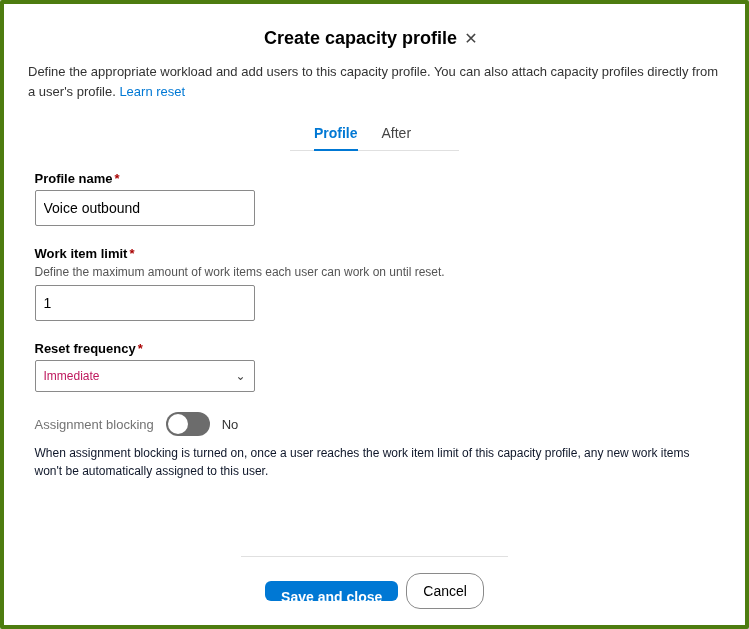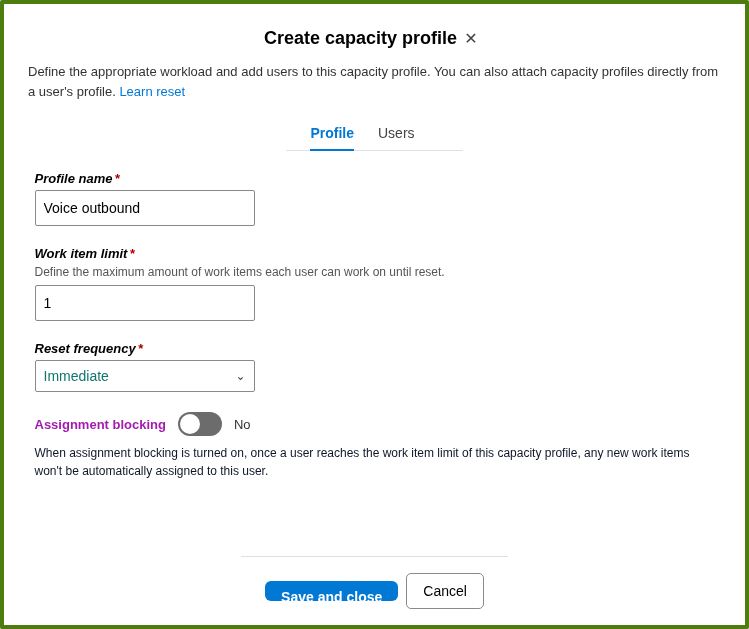--- a/index.html
+++ b/index.html
@@ -108,21 +108,20 @@
     .form-group {
       margin-bottom: 20px;
     }
 
     .form-label {
       display: block;
       font-size: 13px;
       font-weight: 600;
       color: #000;
       margin-bottom: 4px;
-      font-style: italic;
     }
 
     .required-star {
       color: #a80000;
       margin-left: 2px;
     }
 
     .form-hint {
       font-size: 12px;
       color: #555;
@@ -148,22 +147,22 @@
       display: flex;
       align-items: center;
       justify-content: space-between;
       padding: 0 8px;
       cursor: pointer;
       background: #fff;
       position: relative;
     }
 
     .form-select-value {
-      font-size: 14px;
-      color: #0f766e;
+      font-size: 12px;
+      color: #be185d;
     }
 
     .chevron-icon {
       font-size: 12px;
       color: #444;
     }
 
     .assignment-blocking-row {
       display: flex;
       align-items: center;
@@ -188,22 +187,22 @@
       height: 20px;
       background: #fff;
       border-radius: 50%;
       position: absolute;
       left: 2px;
       transition: left 0.2s;
     }
 
     .assignment-blocking-label {
       font-size: 13px;
-      font-weight: 700;
-      color: #a21caf;
+      font-weight: 400;
+      color: #737373;
     }
 
     .toggle-status {
       font-size: 13px;
       color: #333;
     }
 
     .assignment-blocking-desc {
       font-size: 12px;
       color: #0f172a;
@@ -231,21 +230,21 @@
       cursor: pointer;
       height: 20px;
     }
 
     .btn-secondary {
       background: #fff;
       color: #000;
       border: 1px solid #8a8a8a;
       padding: 8px 16px;
       font-size: 14px;
-      border-radius: 5px;
+      border-radius: 14px;
       cursor: pointer;
       height: 36px;
     }
   </style>
 </head>
 <body>
 
 <div class="modal-overlay">
   <div class="modal">
 
@@ -254,21 +253,21 @@
       <button class="close-button">✕</button>
     </div>
 
     <div class="modal-description">
       <span>Define the appropriate workload and add users to this capacity profile. You can also attach capacity profiles directly from a user's profile.</span>
       <a href="#">Learn reset</a>
     </div>
 
     <div class="modal-tabs">
       <div class="tab active">Profile</div>
-      <div class="tab">Users</div>
+      <div class="tab">After</div>
     </div>
 
     <div class="modal-body">
 
       <div class="form-group">
         <label class="form-label">
           <span>Profile name</span><span class="required-star">*</span>
         </label>
         <input class="form-input" type="text" value="Voice outbound" style="">
       </div>

